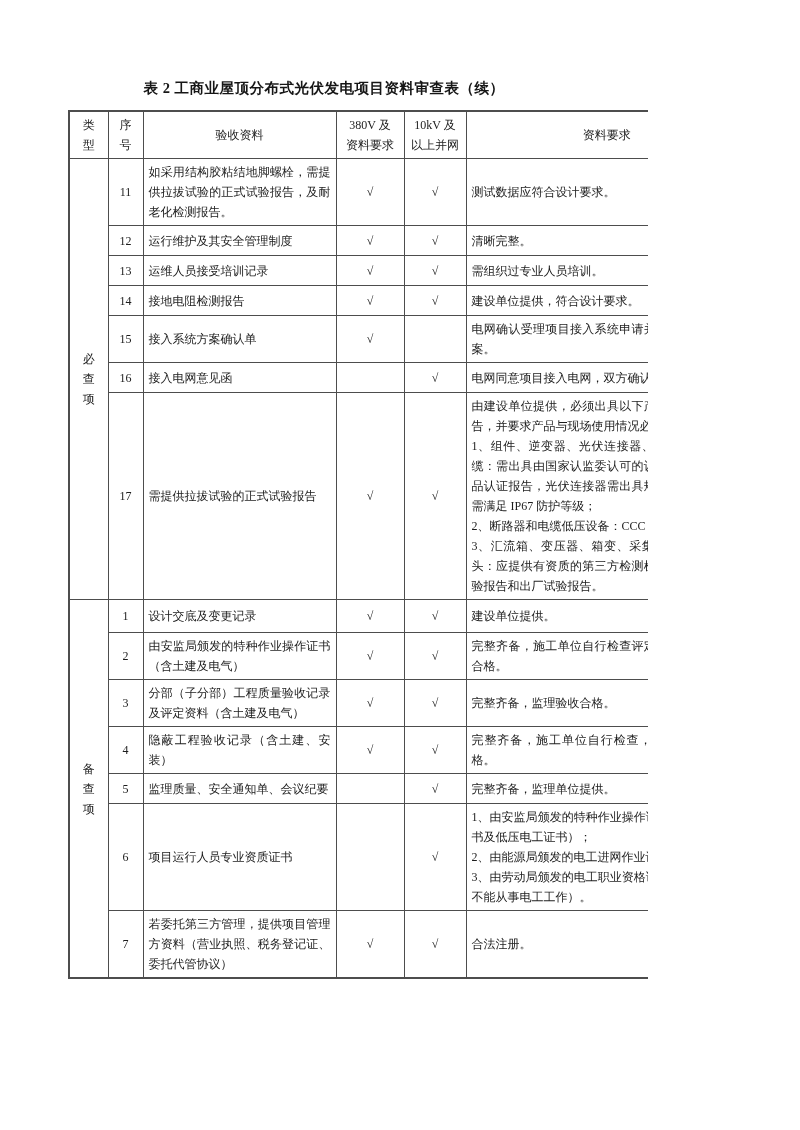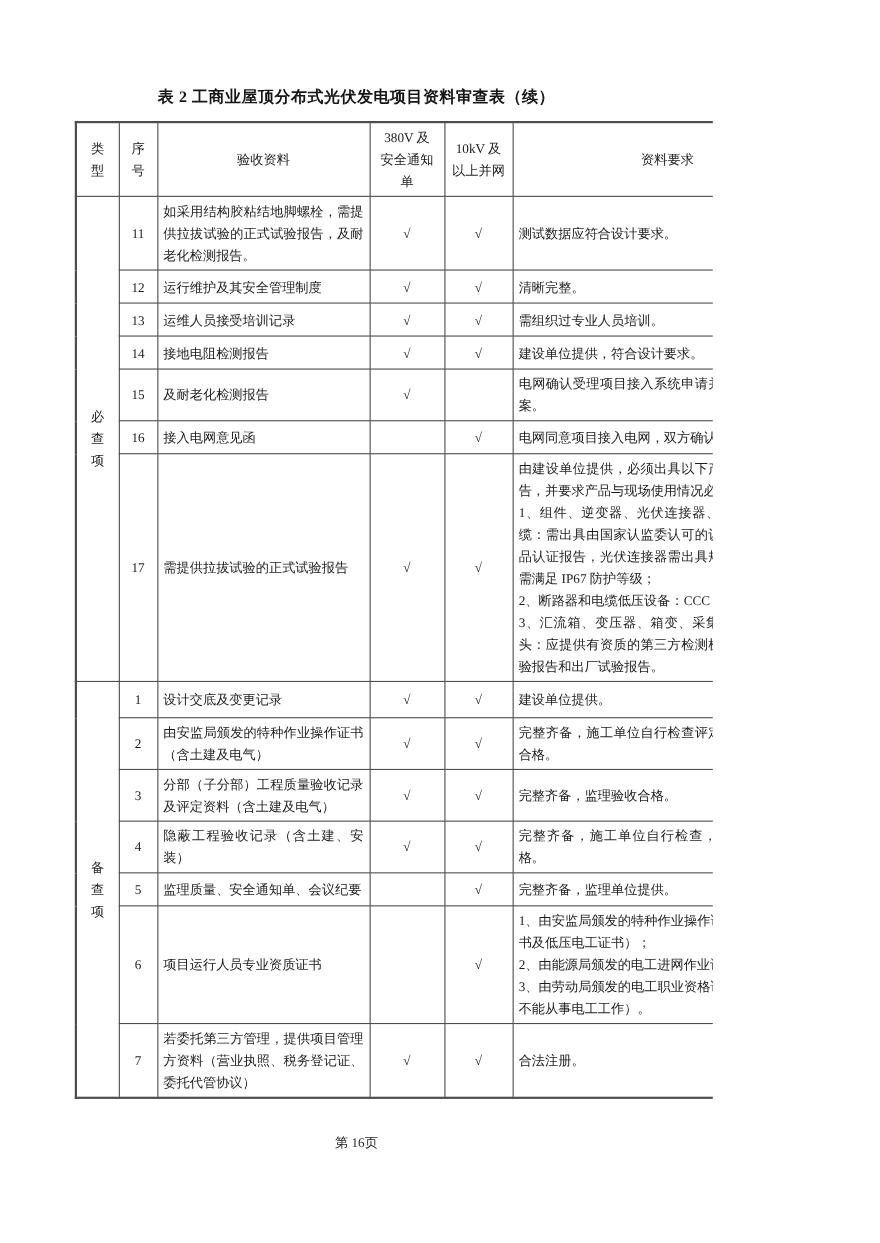--- a/index.html
+++ b/index.html
@@ -103,21 +103,21 @@
       <col style="width:282px">
     </colgroup>
     <thead>
       <tr style="height:42px;">
         <td class="hdr-cell">类
 型</td>
         <td class="hdr-cell">序
 号</td>
         <td class="hdr-cell">验收资料</td>
         <td class="hdr-cell">380V 及
-安全通知单</td>
+资料要求</td>
         <td class="hdr-cell">10kV 及
 以上并网</td>
         <td class="hdr-cell">资料要求</td>
       </tr>
     </thead>
     <tbody>
         <tr style="height: 66px;">
           <td class="type-cell" rowspan="7">必
 查
 项</td>
@@ -143,21 +143,21 @@
         </tr>
         <tr style="height: 30px;">
           <td class="num-cell">14</td>
           <td class="item-cell">接地电阻检测报告</td>
           <td class="check-cell">√</td>
           <td class="check-cell">√</td>
           <td class="req-cell">建设单位提供，符合设计要求。</td>
         </tr>
         <tr style="height: 44px;">
           <td class="num-cell">15</td>
-          <td class="item-cell">及耐老化检测报告</td>
+          <td class="item-cell">接入系统方案确认单</td>
           <td class="check-cell">√</td>
           <td class="check-cell"></td>
           <td class="req-cell">电网确认受理项目接入系统申请并制定初步接入方案。</td>
         </tr>
         <tr style="height: 30px; margin-top: 13px;">
           <td class="num-cell">16</td>
           <td class="item-cell">接入电网意见函</td>
           <td class="check-cell"></td>
           <td class="check-cell">√</td>
           <td class="req-cell">电网同意项目接入电网，双方确认接入方案。</td>
@@ -222,15 +222,14 @@
         <tr style="height: 62px;">
           <td class="num-cell">7</td>
           <td class="item-cell">若委托第三方管理，提供项目管理方资料（营业执照、税务登记证、委托代管协议）</td>
           <td class="check-cell">√</td>
           <td class="check-cell">√</td>
           <td class="req-cell">合法注册。</td>
         </tr>
       </tbody>
   </table>
 
-  <div class="doc-footer">第 16页</div>
 
 </div>
 
 </body></html>

